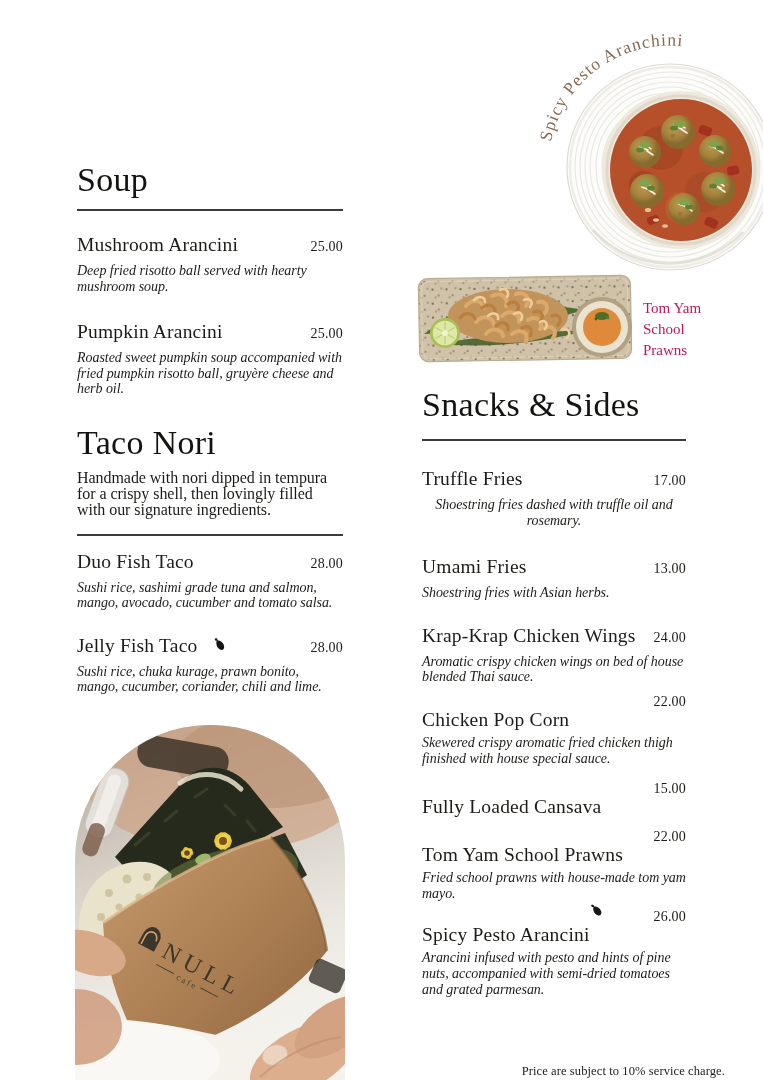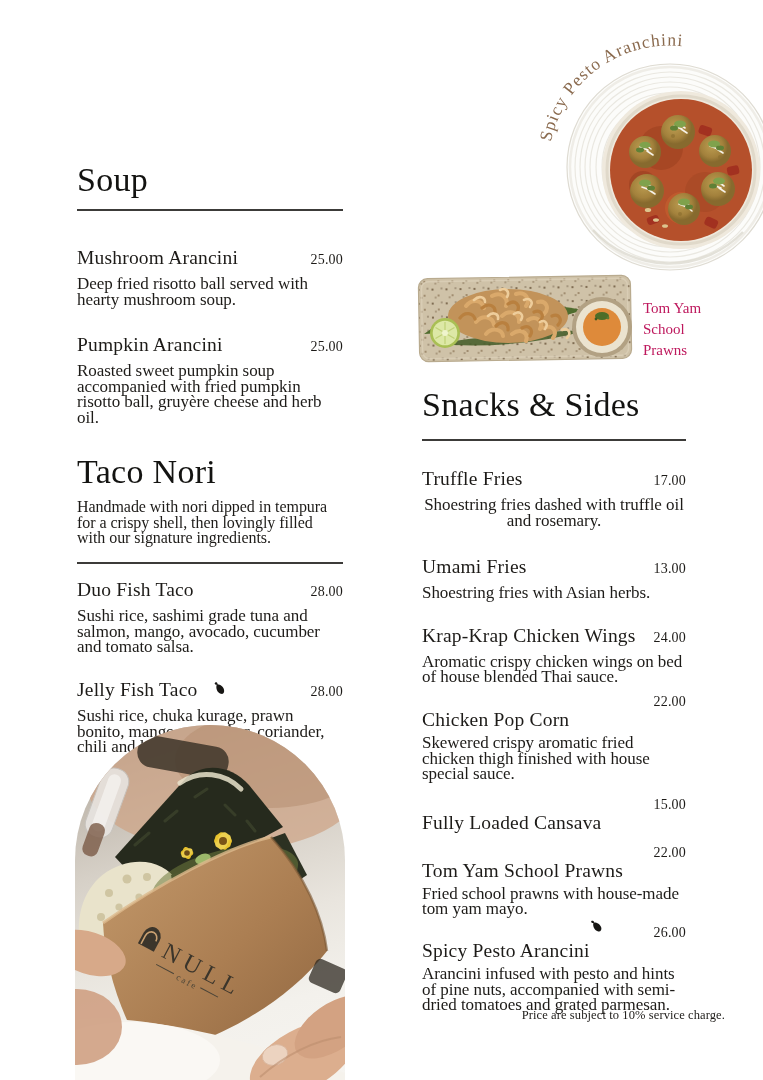--- a/index.html
+++ b/index.html
@@ -11,38 +11,38 @@
   .col{position:absolute;}
   .col-left{left:77px;top:160px;width:266px;}
   .col-right{left:422px;top:385px;width:264px;}
   h2.section{font-size:34px;font-weight:400;margin:0;line-height:1.15;color:#131311;letter-spacing:.3px;}
   .rule{height:2px;background:#3c3b39;border:0;margin:0;}
   .item{position:relative;}
   .name-row{display:flex;justify-content:space-between;align-items:baseline;line-height:26px;}
   .name{font-size:19.5px;font-weight:400;margin:0;display:inline;letter-spacing:.2px;}
   .price{font-size:14px;font-weight:400;letter-spacing:.2px;}
   .price-row{position:relative;text-align:right;line-height:14px;height:14px;}
-  .desc{font-size:17px;line-height:15.6px;margin:3px 0 0;letter-spacing:-.05px;}
+  .desc{font-size:14px;line-height:15.6px;margin:3px 0 0;letter-spacing:-.05px;font-style:italic;}
   .intro{font-size:16px;line-height:15.8px;margin:8px 0 16px;letter-spacing:-.05px;}
   .chili-inline{display:inline-block;margin-left:10px;transform:translateY(-1px) rotate(6deg);}
   .chili-abs{position:absolute;left:166px;top:-5px;}
   
   .plate-photo{position:absolute;left:553px;top:50px;width:220px;height:234px;}
   .arc-label{position:absolute;left:420px;top:0;width:343px;height:280px;pointer-events:none;}
   
   .prawn-photo{position:absolute;left:416px;top:270px;width:218px;height:96px;}
   .tomyam-label{position:absolute;left:643px;top:298px;font-size:15px;line-height:21px;}
   .tomyam-label span{display:block;}
   
   .arch-photo{
     position:absolute;left:75px;top:725px;width:270px;height:355px;
     border-radius:135px 135px 0 0;overflow:hidden;
     background:linear-gradient(163deg,#a59b8f 0%,#bfb7ac 16%,#d6d0c7 36%,#e9e5de 58%,#f3f1ec 78%,#f6f4f0 100%);
   }
-  .footer{position:absolute;right:38px;top:1008px;font-size:12.5px;letter-spacing:.1px;}
+  .footer{position:absolute;right:38px;top:1064px;font-size:12.5px;letter-spacing:.1px;}
 </style>
 </head>
 <body>
 
 <div class="page">
 
   <svg class="plate-photo" viewBox="0 0 220 234" xmlns="http://www.w3.org/2000/svg">
     <defs>
       <radialGradient id="ballGrad" cx="40%" cy="35%">
         <stop offset="0%" stop-color="#bb9c50"></stop>
@@ -197,21 +197,21 @@
     <span>Tom Yam</span>
     <span>School</span>
     <span>Prawns</span>
   </div>
 
   <div class="col col-left">
 
     <h2 class="section">Soup</h2>
     <hr class="rule" style="margin-top:10px;">
 
-    <div class="item" style="margin-top:34px;">
+    <div class="item" style="margin-top:21px;">
       <div class="name-row">
         <h3 class="name">Mushroom Arancini</h3>
         <span class="price">25.00</span>
       </div>
       <p class="desc">Deep fried risotto ball served with hearty mushroom soup.</p>
     </div>
 
     <div class="item" style="margin-top:25px;">
       <div class="name-row">
         <h3 class="name">Pumpkin Arancini</h3>

